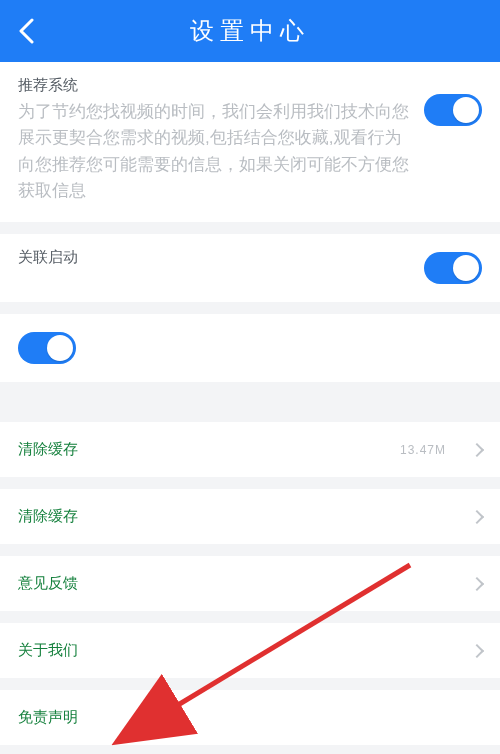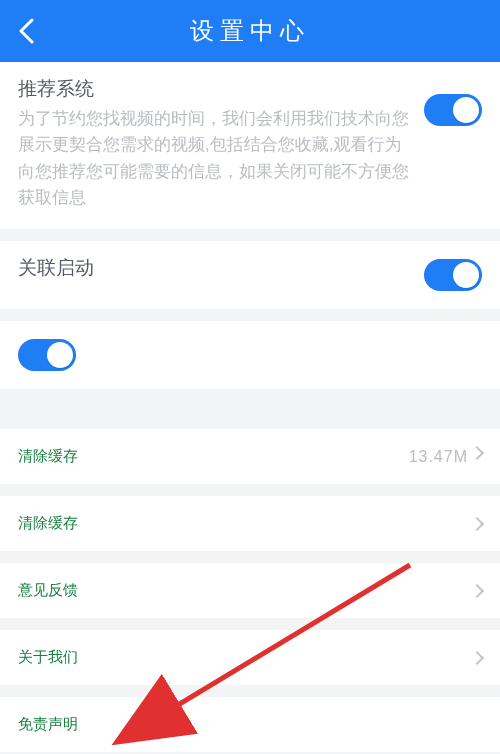--- a/index.html
+++ b/index.html
@@ -41,21 +41,21 @@
       margin-bottom: 12px;
       display: flex;
       align-items: flex-start;
       justify-content: space-between;
     }
     .section-content {
       flex: 1;
       padding-right: 10px;
     }
     .section-title {
-      font-size: 19px;
+      font-size: 15px;
       color: #555c64;
       margin-bottom: 4px;
     }
     .section-desc {
       font-size: 17px;
       color: #b9bdc2;
       line-height: 1.55;
     }
     .switch {
       width: 58px;
@@ -84,22 +84,24 @@
       align-items: center;
       justify-content: space-between;
       margin-bottom: 12px;
     }
     .row-title {
       font-size: 15px;
       color: #15803d;
     }
     .row-right {
       display: flex;
+      align-items: center;
       color: #b9bdc2;
-      font-size: 16px;
+      font-size: 12px;
+      gap: 22px;
     }
     .row-value {
       color: #b9bdc2;
       margin-right: 4px;
       letter-spacing: 1px;
     }
     .chevron {
       width: 10px; height: 10px;
       border-top: 2px solid #c1c5ca;
       border-right: 2px solid #c1c5ca;

